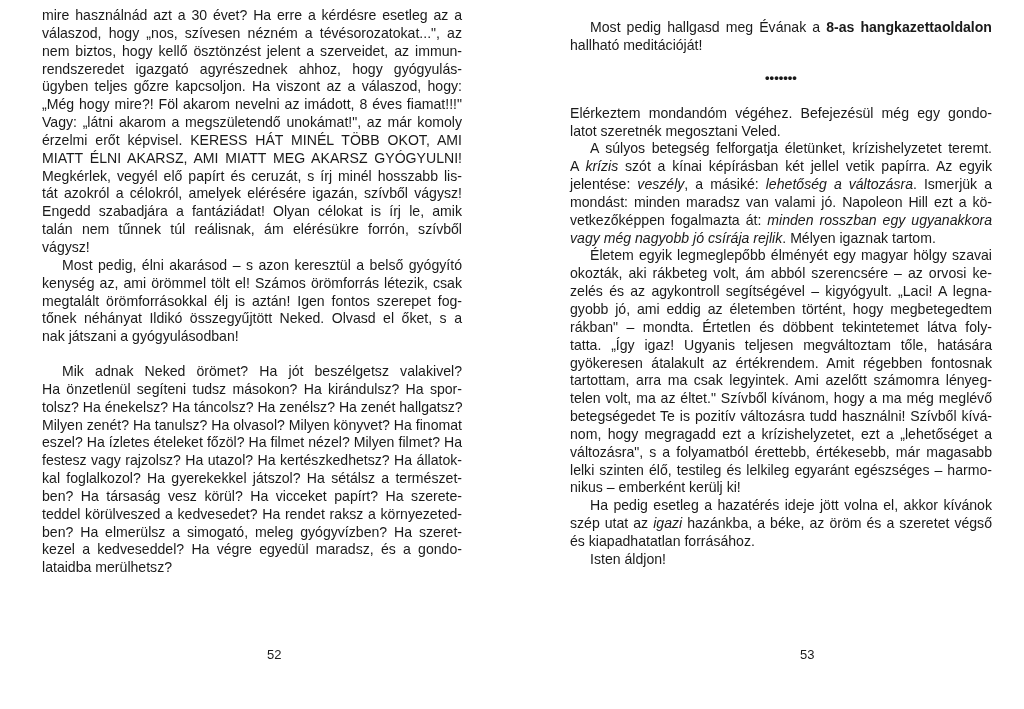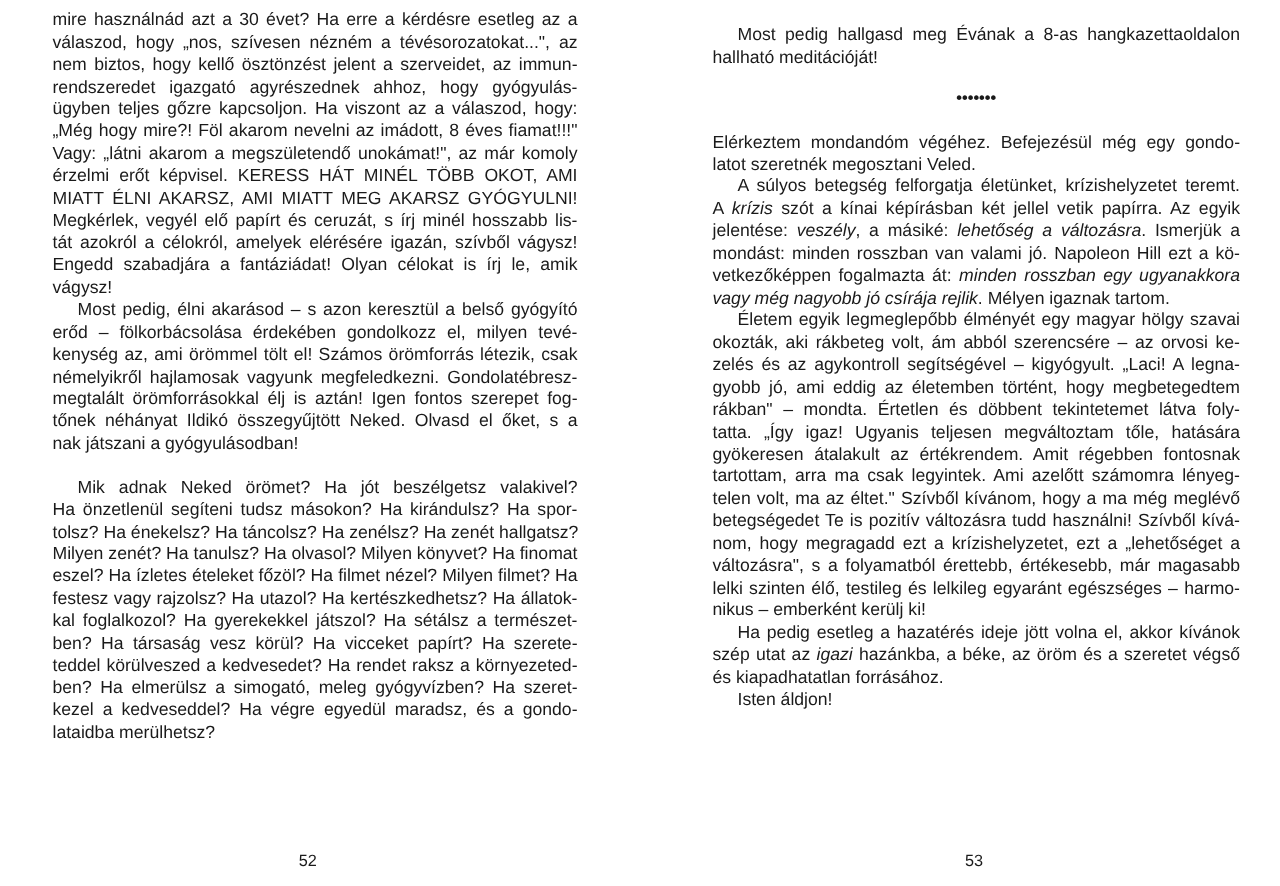--- a/index.html
+++ b/index.html
@@ -9,24 +9,24 @@
   #left-page { left: 42px; width: 420px; }
   #right-page { left: 570px; width: 422px; }
   .text { position: absolute; left: 0; right: 0; font-size: 14.1px; line-height: 17.85px;
           text-align: justify; }
   #left-page .text { top: 7px; }
   #right-page .text { top: 19px; }
   p { margin: 0; }
   .gap { height: 17px; }
   .italic-block { }
   .sep { text-align: center; font-weight: bold; letter-spacing: 0px; margin: 16px 0 20px 0; font-size: 13px; line-height: 14px; }
-  .pagenum { position: absolute; top: 681px; font-size: 13px; }
+  .pagenum { position: absolute; top: 647px; font-size: 13px; margin-left: 28px; }
   #left-page .pagenum { left: 197px; }
   #right-page .pagenum { left: 202px; }
-  b { font-weight: normal; }
+  b { font-weight: bold; }
   i { }
   .ln { display: block; text-align: justify; text-align-last: justify; white-space: nowrap; }
   .ln.last { text-align-last: left; }
   .ln.ind { padding-left: 20px; }
 </style>
 </head>
 <body>
 
 <div class="page" id="left-page">
   <div class="text">
@@ -36,27 +36,26 @@
       <span class="ln">nem biztos, hogy kellő ösztönzést jelent a szerveidet, az immun-</span>
       <span class="ln">rendszeredet igazgató agyrészednek ahhoz, hogy gyógyulás-</span>
       <span class="ln">ügyben teljes gőzre kapcsoljon. Ha viszont az a válaszod, hogy:</span>
       <span class="ln">„Még hogy mire?! Föl akarom nevelni az imádott, 8 éves fiamat!!!"</span>
       <span class="ln">Vagy: „látni akarom a megszületendő unokámat!", az már komoly</span>
       <span class="ln">érzelmi erőt képvisel. KERESS HÁT MINÉL TÖBB OKOT, AMI</span>
       <span class="ln">MIATT ÉLNI AKARSZ, AMI MIATT MEG AKARSZ GYÓGYULNI!</span>
       <span class="ln">Megkérlek, vegyél elő papírt és ceruzát, s írj minél hosszabb lis-</span>
       <span class="ln">tát azokról a célokról, amelyek elérésére igazán, szívből vágysz!</span>
       <span class="ln">Engedd szabadjára a fantáziádat! Olyan célokat is írj le, amik</span>
+      <span class="ln">talán nem tűnnek túl reálisnak, ám elérésükre forrón, szívből</span>
       <span class="ln last">vágysz!</span>
     </p>
     <p>
       <span class="ln ind">Most pedig, élni akarásod – s azon keresztül a belső gyógyító</span>
-      <span class="ln">erőd – fölkorbácsolása érdekében gondolkozz el, milyen tevé-</span>
       <span class="ln">kenység az, ami örömmel tölt el! Számos örömforrás létezik, csak</span>
-      <span class="ln">némelyikről hajlamosak vagyunk megfeledkezni. Gondolatébresz-</span>
       <span class="ln">megtalált örömforrásokkal élj is aztán! Igen fontos szerepet fog-</span>
       <span class="ln">tőnek néhányat Ildikó összegyűjtött Neked. Olvasd el őket, s a</span>
       <span class="ln last">nak játszani a gyógyulásodban!</span>
     </p>
     <div class="gap"></div>
     <p class="italic-block">
       <span class="ln ind">Mik adnak Neked örömet? Ha jót beszélgetsz valakivel?</span>
       <span class="ln">Ha önzetlenül segíteni tudsz másokon? Ha kirándulsz? Ha spor-</span>
       <span class="ln">tolsz? Ha énekelsz? Ha táncolsz? Ha zenélsz? Ha zenét hallgatsz?</span>
       <span class="ln">Milyen zenét? Ha tanulsz? Ha olvasol? Milyen könyvet? Ha finomat</span>
@@ -81,21 +80,21 @@
     </p>
     <div class="sep">•••••••</div>
     <p>
       <span class="ln">Elérkeztem mondandóm végéhez. Befejezésül még egy gondo-</span>
       <span class="ln last">latot szeretnék megosztani Veled.</span>
     </p>
     <p>
       <span class="ln ind">A súlyos betegség felforgatja életünket, krízishelyzetet teremt.</span>
       <span class="ln"><span>A </span><i>krízis</i><span> szót a kínai képírásban két jellel vetik papírra. Az egyik</span></span>
       <span class="ln"><span>jelentése: </span><i>veszély</i><span>, a másiké: </span><i>lehetőség a változásra</i><span>. Ismerjük a</span></span>
-      <span class="ln">mondást: minden rosszban van valami jó. Napoleon Hill ezt a kö-</span>
+      <span class="ln">mondást: minden maradsz van valami jó. Napoleon Hill ezt a kö-</span>
       <span class="ln"><span>vetkezőképpen fogalmazta át: </span><i>minden rosszban egy ugyanakkora</i></span>
       <span class="ln last"><i>vagy még nagyobb jó csírája rejlik</i><span>. Mélyen igaznak tartom.</span></span>
     </p>
     <p>
       <span class="ln ind">Életem egyik legmeglepőbb élményét egy magyar hölgy szavai</span>
       <span class="ln">okozták, aki rákbeteg volt, ám abból szerencsére – az orvosi ke-</span>
       <span class="ln">zelés és az agykontroll segítségével – kigyógyult. „Laci! A legna-</span>
       <span class="ln">gyobb jó, ami eddig az életemben történt, hogy megbetegedtem</span>
       <span class="ln">rákban" – mondta. Értetlen és döbbent tekintetemet látva foly-</span>
       <span class="ln">tatta. „Így igaz! Ugyanis teljesen megváltoztam tőle, hatására</span>

